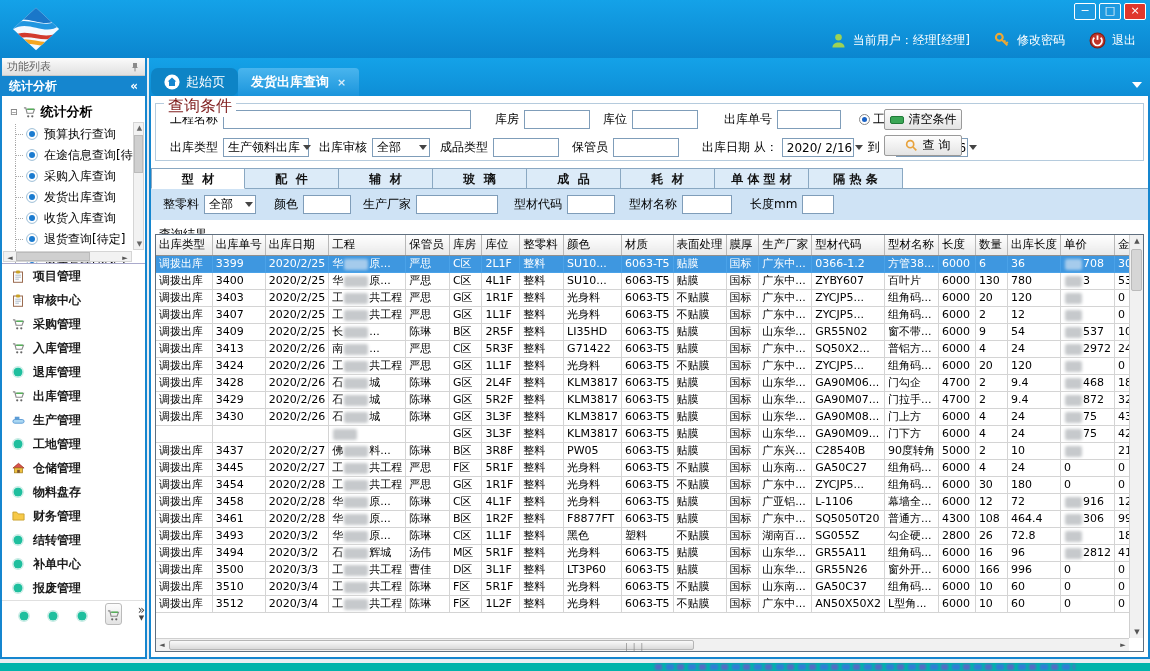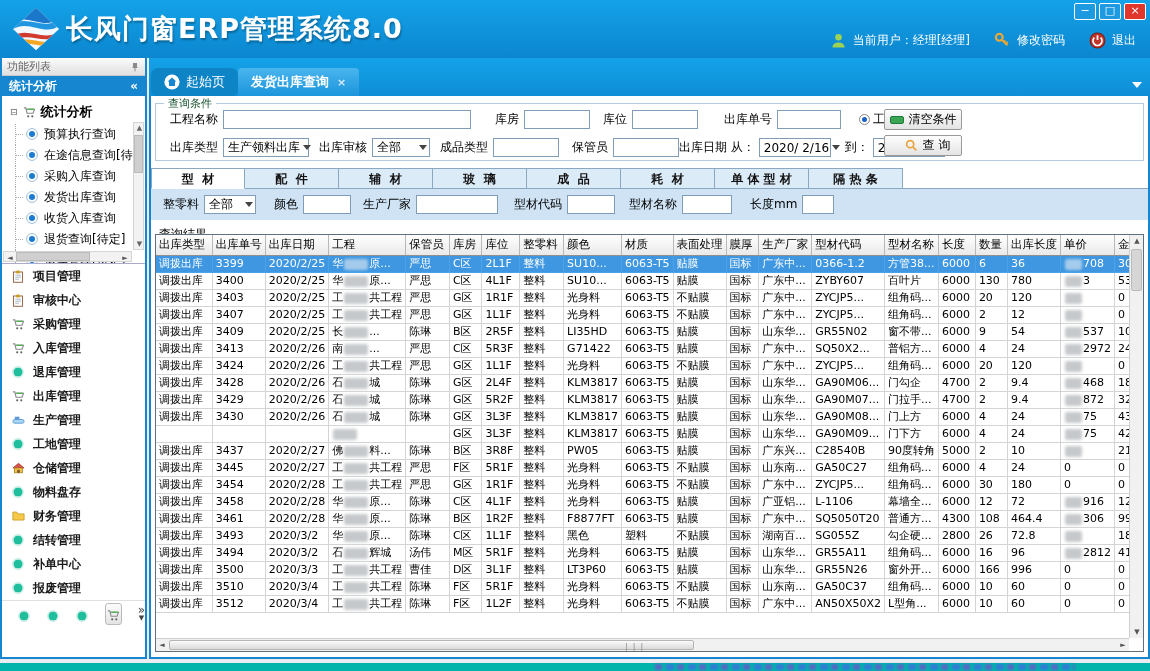--- a/index.html
+++ b/index.html
@@ -75,21 +75,21 @@
     border-left:5px solid transparent; border-right:5px solid transparent;
     border-top:6px solid #fff; }
   .homeicon { width:16px; height:16px; }
 
   .content { position:absolute; top:38px; left:0; right:0; bottom:0; background:#fff;
     border:2px solid #1586cf; border-top:none; }
 
   
   .group-qc { position:relative; margin:7px 4px 0 4px; border:1px solid #b5cbdd; height:58px; }
   .group-label { position:absolute; top:-8px; left:8px; background:#fff; padding:0 4px;
-    font-size:11px; color:#14532d; }
+    font-size:16px; color:#7f1d1d; }
   .frow { display:flex; align-items:center; height:25px; font-size:12px; padding-left:14px;
     margin-top:3px; }
   .frow label { white-space:nowrap; }
   .tin { height:19px; border:1px solid #7f9db9; font-size:12px; padding:0 3px;
     font-family:"DejaVu Sans",sans-serif; }
   .sel { height:19px; border:1px solid #7f9db9; background:#fff; display:inline-flex;
     align-items:center; justify-content:space-between; font-size:12px; padding:0 2px 0 4px;
     white-space:nowrap; }
   .dar { width:0; height:0; border-left:4px solid transparent; border-right:4px solid transparent;
     border-top:5px solid #444; margin-left:3px; }
@@ -159,21 +159,20 @@
         </clipPath>
       </defs>
     <path d="M26 1 L51 24 L26 47 L1 24 Z" fill="#f4f9ff"></path>
     <g clip-path="url(#dclip)">
       <path d="M-2 20 C14 2 36 30 54 10 L54 -6 L-2 -6 Z" fill="#1a77c9"></path>
       <path d="M-2 27 C16 9 38 37 54 17 L54 9 C38 31 16 5 -2 21 Z" fill="#2196e0"></path>
       <path d="M-2 40 C16 22 36 46 54 28 L54 24 C36 42 16 18 -2 34 Z" fill="#d23a2e"></path>
       <path d="M-2 47 C16 29 36 53 54 35 L54 31 C36 49 16 25 -2 41 Z" fill="#f5a623"></path>
     </g>
   </svg>
-  <div class="app-title">长风门窗ERP管理系统8.0</div>
   <div class="win-controls">
     <div class="win-btn">−</div>
     <div class="win-btn">□</div>
     <div class="win-btn close">×</div>
   </div>
   <div class="user-bar">
     <svg class="ubicon" viewBox="0 0 16 16">
         <circle cx="8" cy="5" r="3.1" fill="#9ed254"></circle>
         <path d="M2.3 14.5c0-3.2 2.6-4.7 5.7-4.7s5.7 1.5 5.7 4.7z" fill="#9ed254"></path>
       </svg>
@@ -454,21 +453,21 @@
             </span>
           <label style="margin-left:10px">出库审核</label>
           <span class="sel" style="width:58px;margin-left:5px">
               <span>全部</span>
               <span class="dar"></span>
             </span>
           <label style="margin-left:10px">成品类型</label>
           <input class="tin" style="width: 66px; margin-left: 5px;">
           <label style="margin-left:13px">保管员</label>
           <input class="tin" style="width: 66px; margin-left: 5px;">
-          <label style="margin-left:0">出库日期 从：</label>
+          <label style="margin-left:23px">出库日期 从：</label>
           <span class="sel" style="width:72px;margin-left:4px">
               <span>2020/ 2/16</span>
               <span class="dar"></span>
             </span>
           <label style="margin-left:14px">到：</label>
           <span class="sel" style="width:72px;margin-left:4px">
               <span>2020/ 3/16</span>
               <span class="dar"></span>
             </span>
         </div>

